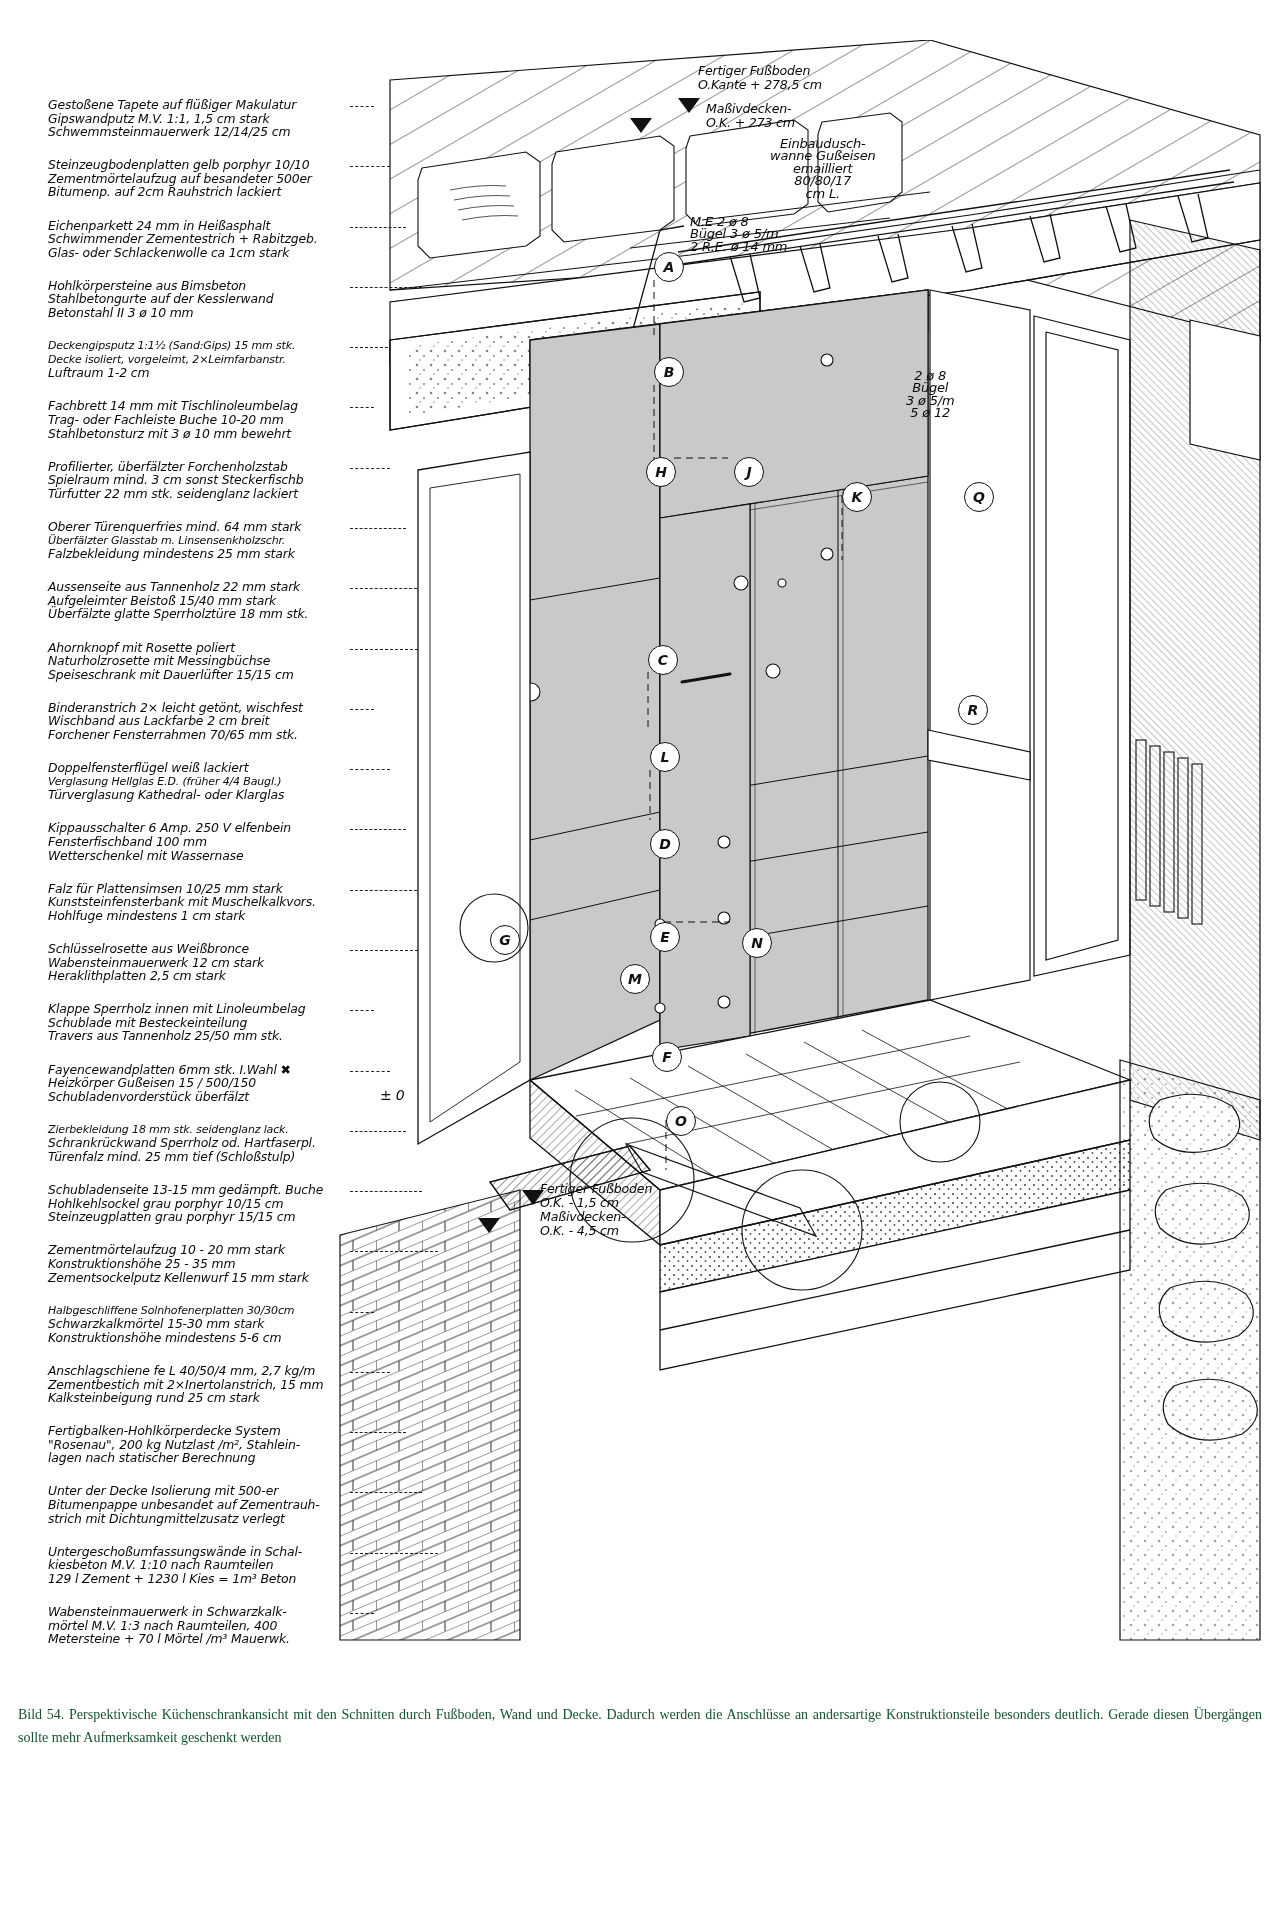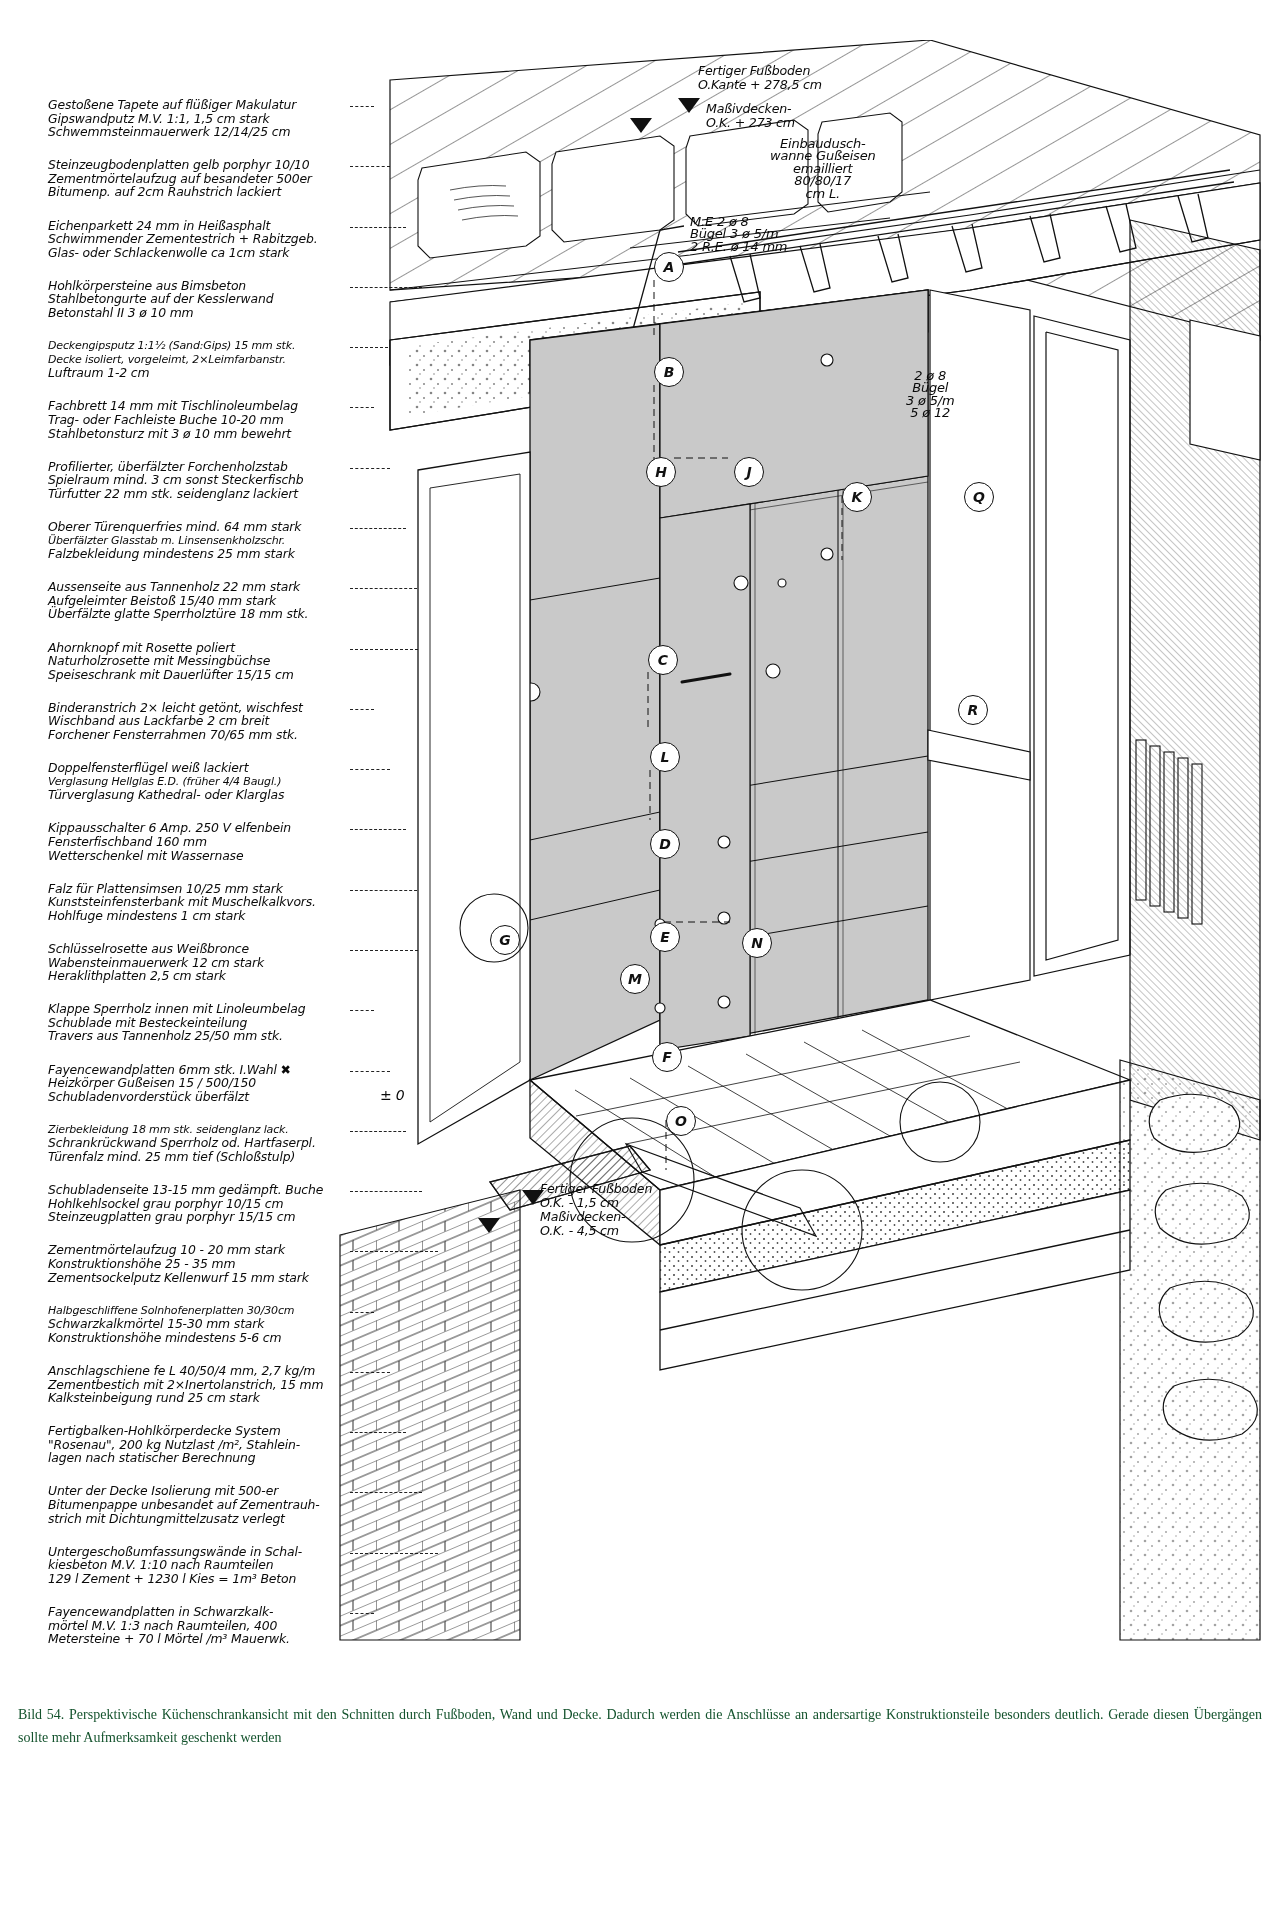--- a/index.html
+++ b/index.html
@@ -133,21 +133,21 @@
       <div class="leader" style="top: 8px; width: 24px;"></div>
     </div>
     <div class="spec-block">
       <div class="spec-line">Doppelfensterflügel  weiß lackiert</div>
       <div class="spec-line sm">Verglasung  Hellglas E.D. (früher 4/4 Baugl.)</div>
       <div class="spec-line">Türverglasung  Kathedral- oder Klarglas</div>
       <div class="leader" style="top: 8px; width: 40px;"></div>
     </div>
     <div class="spec-block">
       <div class="spec-line">Kippausschalter  6 Amp. 250 V elfenbein</div>
-      <div class="spec-line">Fensterfischband   160 mm</div>
+      <div class="spec-line">Fensterfischband   100 mm</div>
       <div class="spec-line">Wetterschenkel  mit  Wassernase</div>
       <div class="leader" style="top: 8px; width: 56px;"></div>
     </div>
     <div class="spec-block">
       <div class="spec-line">Falz  für  Plattensimsen  10/25 mm stark</div>
       <div class="spec-line">Kunststeinfensterbank mit Muschelkalkvors.</div>
       <div class="spec-line">Hohlfuge  mindestens  1 cm stark</div>
       <div class="leader" style="top: 8px; width: 72px;"></div>
     </div>
     <div class="spec-block">
@@ -210,21 +210,21 @@
       <div class="spec-line">strich mit  Dichtungmittelzusatz verlegt</div>
       <div class="leader" style="top: 8px; width: 72px;"></div>
     </div>
     <div class="spec-block">
       <div class="spec-line">Untergeschoßumfassungswände in Schal-</div>
       <div class="spec-line">kiesbeton M.V. 1:10 nach  Raumteilen</div>
       <div class="spec-line">129 l Zement  + 1230 l  Kies = 1m³ Beton</div>
       <div class="leader" style="top: 8px; width: 88px;"></div>
     </div>
     <div class="spec-block">
-      <div class="spec-line">Fayencewandplatten in Schwarzkalk-</div>
+      <div class="spec-line">Wabensteinmauerwerk in Schwarzkalk-</div>
       <div class="spec-line">mörtel M.V. 1:3 nach Raumteilen, 400</div>
       <div class="spec-line">Metersteine + 70 l Mörtel /m³ Mauerwk.</div>
       <div class="leader" style="top: 8px; width: 24px;"></div>
     </div>
   </div>
 
 <div id="drawing">
 
   <svg width="940" height="1640" viewBox="0 0 940 1640">
     <defs>

